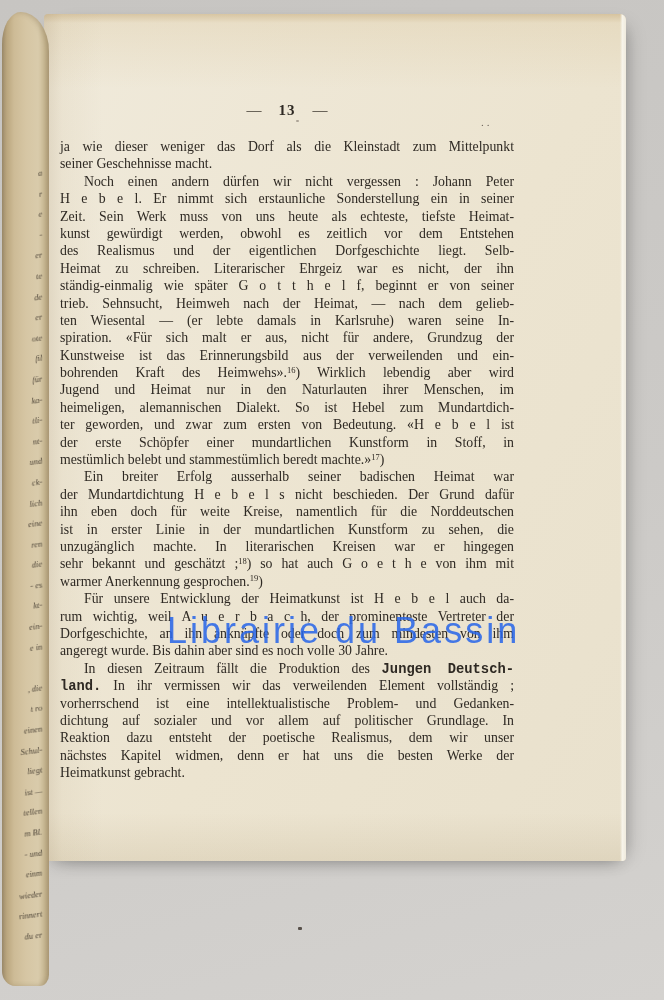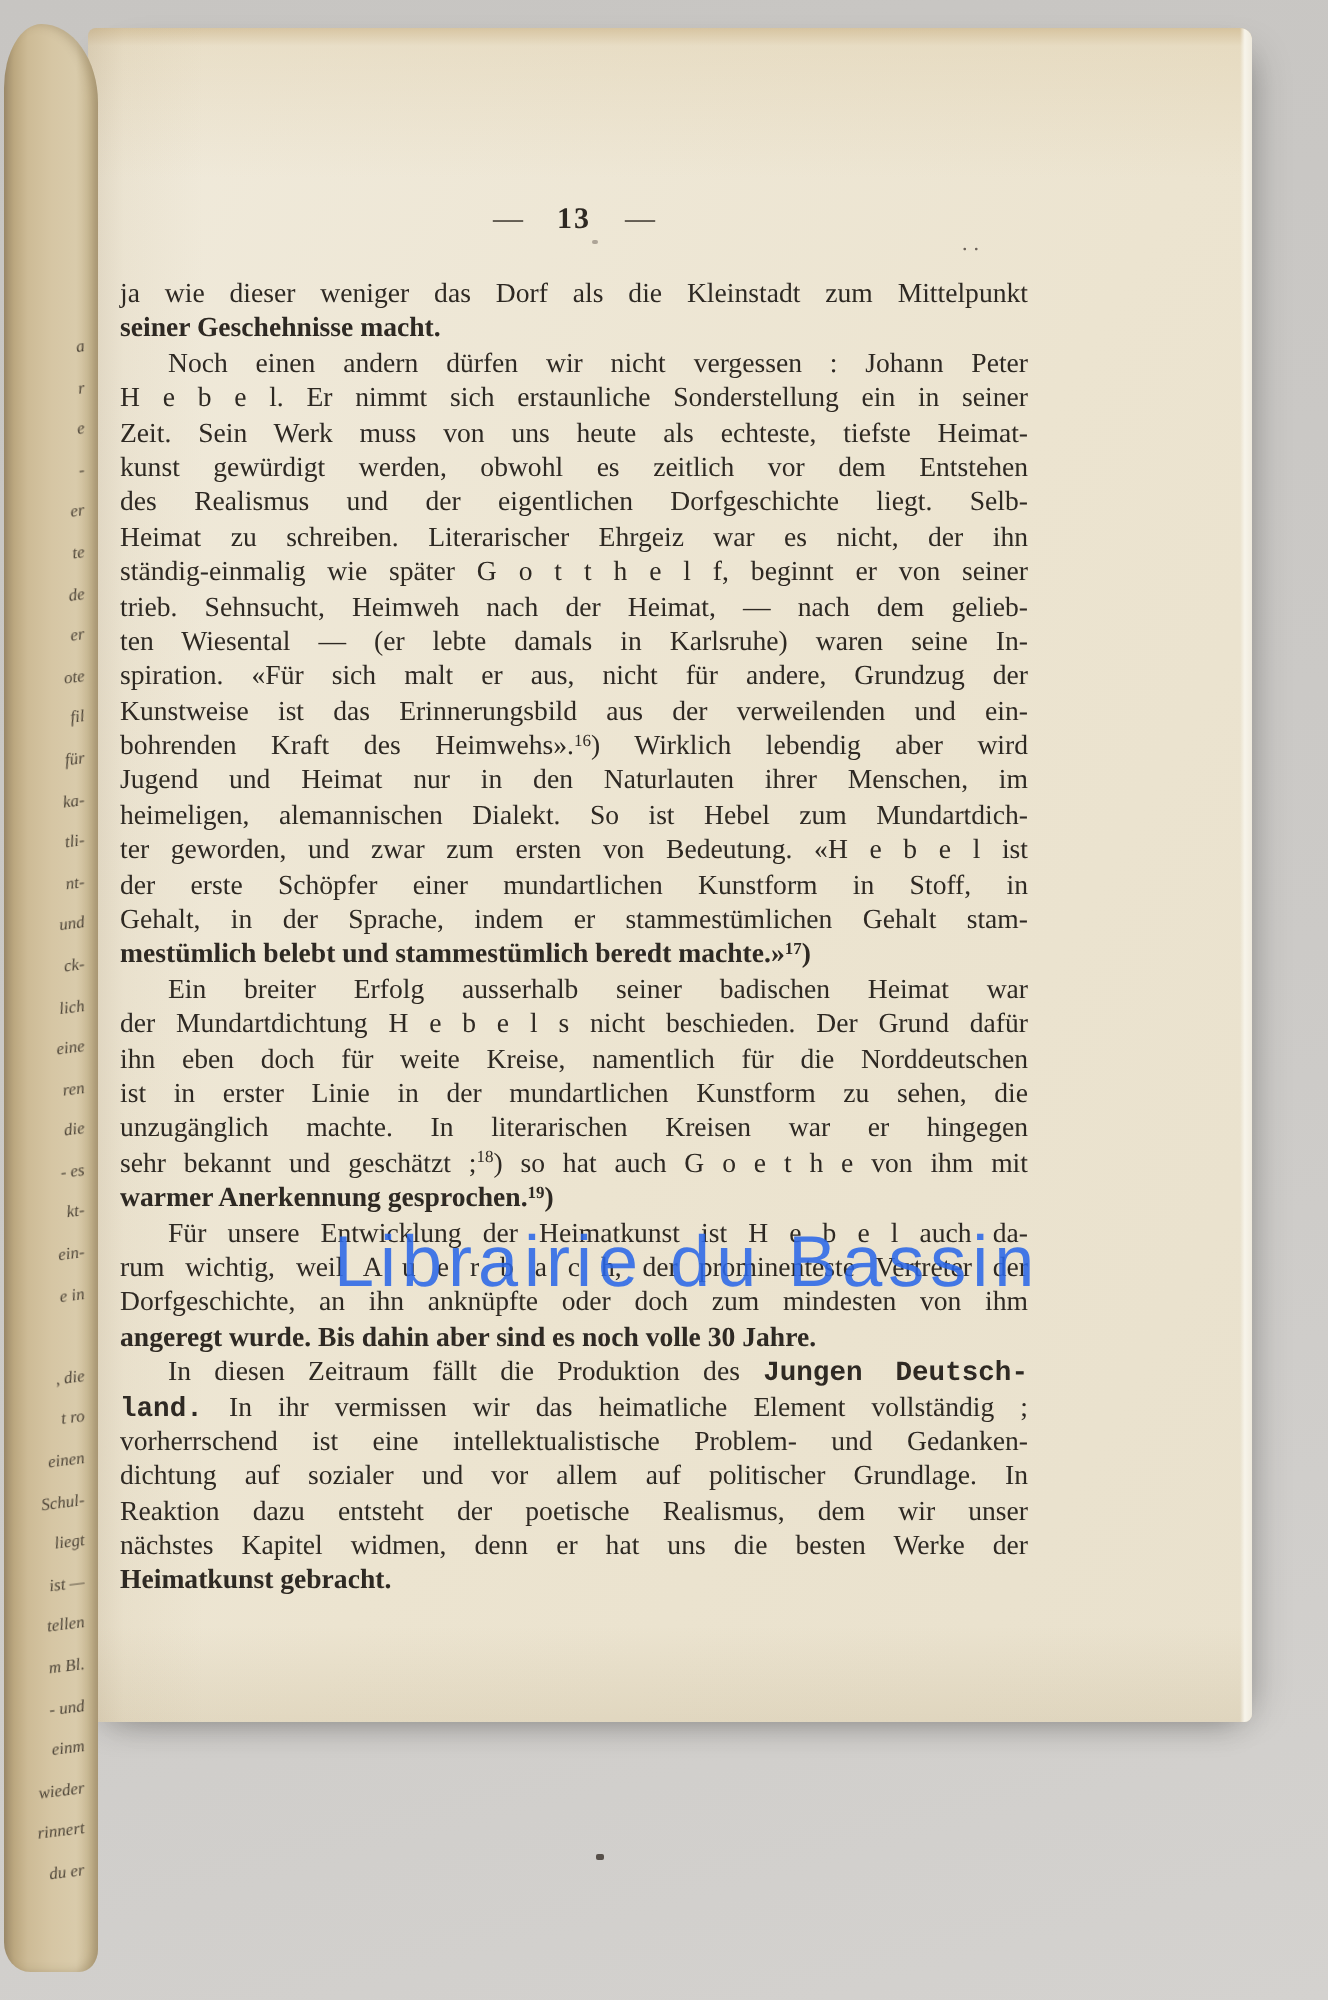--- a/index.html
+++ b/index.html
@@ -46,21 +46,21 @@
   .header .num{margin:0 17px;font-weight:bold;letter-spacing:1px;}
   .header .dash{color:#3a342c;}
   .dots{
     position:absolute;top:102px;left:437px;font-size:11px;letter-spacing:3px;color:#6a6158;
   }
   .text-body{
     position:absolute;left:16px;top:124px;width:454px;
     font-size:13.8px;line-height:17.4px;color:#2e2923;
   }
   .line{height:17.4px;text-align:justify;text-align-last:justify;}
-  .line.last{text-align-last:left;font-weight:bold;}
+  .line.last{text-align-last:left;}
   .line.indent{text-indent:24px;}
   .line .b{font-weight:bold;font-family:Liberation Mono, monospace;}
   .line .sup{font-size:8.5px;position:relative;top:-4.5px;margin-top:36px;}
   .watermark{
     position:absolute;left:123px;top:596px;white-space:nowrap;z-index:5;
     font-family:"Liberation Sans","DejaVu Sans",sans-serif;
     font-size:36px;letter-spacing:3px;font-weight:400;
     color:rgba(41,102,232,.87);
   }
   .speck{position:absolute;background:#57504a;border-radius:1px;}
@@ -131,35 +131,34 @@
       <div class="line"><span>ständig-einmalig wie später G o t t h e l f, beginnt er von seiner</span></div>
       <div class="line"><span>trieb. Sehnsucht, Heimweh nach der Heimat, — nach dem gelieb-</span></div>
       <div class="line"><span>ten Wiesental — (er lebte damals in Karlsruhe) waren seine In-</span></div>
       <div class="line"><span>spiration. «Für sich malt er aus, nicht für andere, Grundzug der</span></div>
       <div class="line"><span>Kunstweise ist das Erinnerungsbild aus der verweilenden und ein-</span></div>
       <div class="line"><span>bohrenden Kraft des Heimwehs».</span><span class="sup">16</span><span>) Wirklich lebendig aber wird</span></div>
       <div class="line"><span>Jugend und Heimat nur in den Naturlauten ihrer Menschen, im</span></div>
       <div class="line"><span>heimeligen, alemannischen Dialekt. So ist Hebel zum Mundartdich-</span></div>
       <div class="line"><span>ter geworden, und zwar zum ersten von Bedeutung. «H e b e l ist</span></div>
       <div class="line"><span>der erste Schöpfer einer mundartlichen Kunstform in Stoff, in</span></div>
-      <div class="line"><span>Gehalt, in der Sprache, indem er stammestümlichen Gehalt stam-</span></div>
       <div class="line last"><span>mestümlich belebt und stammestümlich beredt machte.»</span><span class="sup">17</span><span>)</span></div>
       <div class="line indent"><span>Ein breiter Erfolg ausserhalb seiner badischen Heimat war</span></div>
       <div class="line"><span>der Mundartdichtung H e b e l s nicht beschieden. Der Grund dafür</span></div>
       <div class="line"><span>ihn eben doch für weite Kreise, namentlich für die Norddeutschen</span></div>
       <div class="line"><span>ist in erster Linie in der mundartlichen Kunstform zu sehen, die</span></div>
       <div class="line"><span>unzugänglich machte. In literarischen Kreisen war er hingegen</span></div>
       <div class="line"><span>sehr bekannt und geschätzt ;</span><span class="sup">18</span><span>) so hat auch G o e t h e von ihm mit</span></div>
       <div class="line last"><span>warmer Anerkennung gesprochen.</span><span class="sup">19</span><span>)</span></div>
       <div class="line indent"><span>Für unsere Entwicklung der Heimatkunst ist H e b e l auch da-</span></div>
       <div class="line"><span>rum wichtig, weil A u e r b a c h, der prominenteste Vertreter der</span></div>
       <div class="line"><span>Dorfgeschichte, an ihn anknüpfte oder doch zum mindesten von ihm</span></div>
       <div class="line last"><span>angeregt wurde. Bis dahin aber sind es noch volle 30 Jahre.</span></div>
       <div class="line indent"><span>In diesen Zeitraum fällt die Produktion des </span><span class="b">Jungen Deutsch-</span></div>
-      <div class="line"><span class="b">land.</span><span> In ihr vermissen wir das heimatliche Element vollständig ;</span></div>
+      <div class="line"><span class="b">land.</span><span> In ihr vermissen wir das verweilenden Element vollständig ;</span></div>
       <div class="line"><span>vorherrschend ist eine intellektualistische Problem- und Gedanken-</span></div>
       <div class="line"><span>dichtung auf sozialer und vor allem auf politischer Grundlage. In</span></div>
       <div class="line"><span>Reaktion dazu entsteht der poetische Realismus, dem wir unser</span></div>
       <div class="line"><span>nächstes Kapitel widmen, denn er hat uns die besten Werke der</span></div>
       <div class="line last"><span>Heimatkunst gebracht.</span></div>
     </div>
   <div class="speck s1"></div>
   <div class="speck s2"></div>
   <div class="watermark">Librairie du Bassin</div>
 </div>

